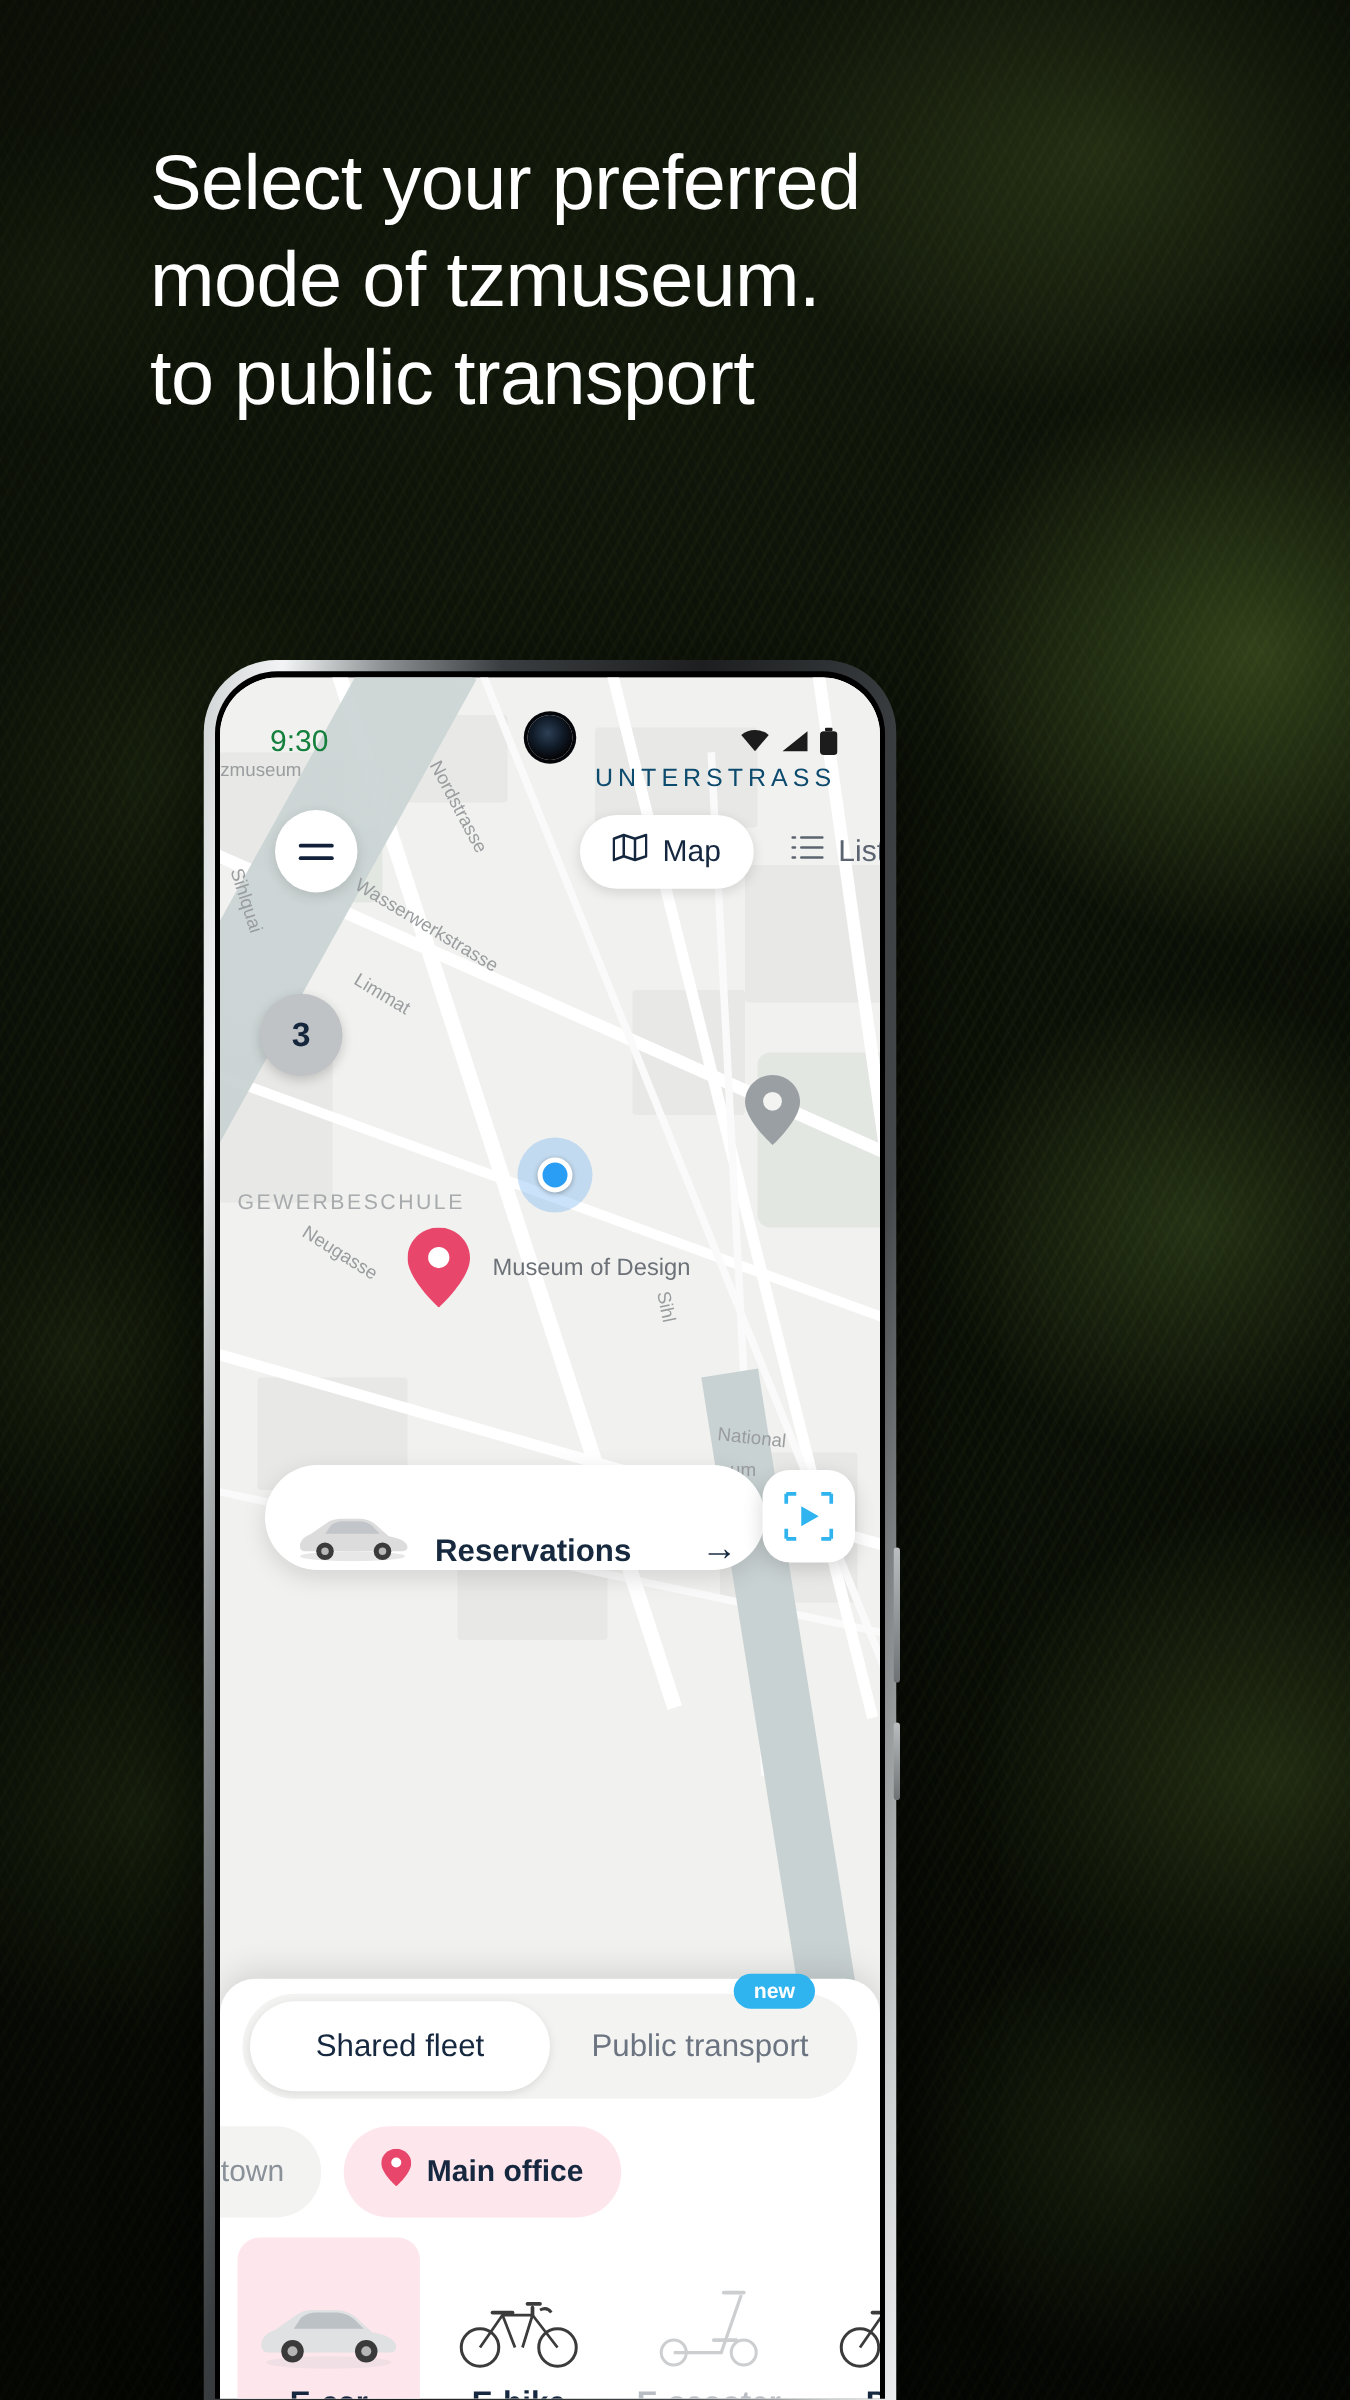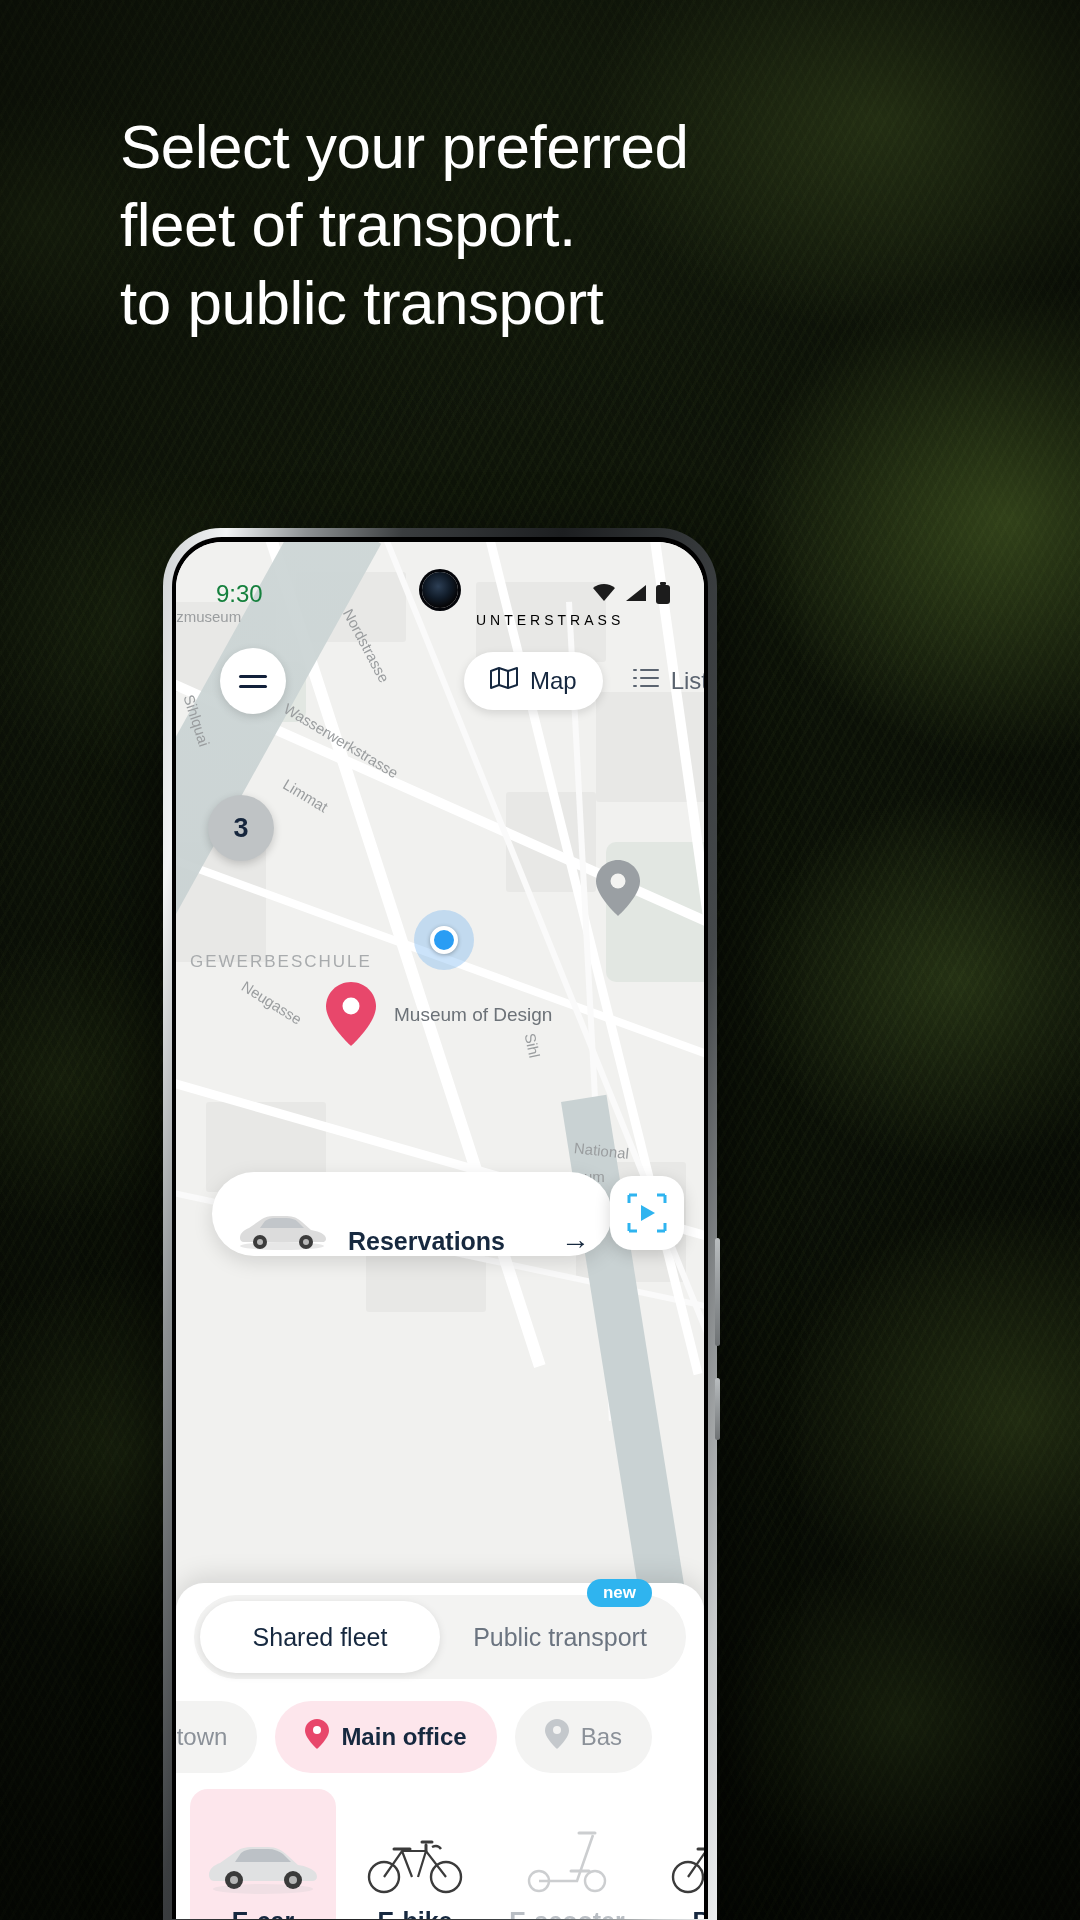--- a/index.html
+++ b/index.html
@@ -80,21 +80,21 @@
     position:absolute; left:130px; top:-40px; width:86px; height:1200px;
     background:linear-gradient(180deg,#cdd6d6,#c3cccd);
     transform:rotate(29deg); transform-origin:top left; opacity:.95;
   }
   .river2{
     position:absolute; left:385px; top:560px; width:46px; height:700px;
     background:#c9d2d3; transform:rotate(-9deg); transform-origin:top left;
   }
   .green{ position:absolute; background:#e2e7e2; border-radius:10px; }
   .maplabel{ position:absolute; color:#9a9d9f; font-size:15px; white-space:nowrap; }
-  .maplabel.big{ color:#000000; font-size:14px; letter-spacing:4px; }
+  .maplabel.big{ color:#0c4a6e; font-size:20px; letter-spacing:4px; }
   .maplabel.mid{ color:#a8abad; font-size:17px; letter-spacing:2px;}
 
   
   .status{ position:absolute; top:38px; left:0; width:100%; height:34px; }
   .clock{ position:absolute; left:40px; top:0; font-size:24px; color:#15803d; font-weight:400;}
   .sysicons{ position:absolute; right:34px; top:2px; display:flex; align-items:center; gap:8px;}
   .camhole{
     position:absolute; left:50%; top:30px; transform:translateX(-50%);
     width:36px; height:36px; border-radius:50%;
     background:radial-gradient(circle at 45% 40%, #2d3f55 0%, #101b28 42%, #060608 70%);
@@ -200,21 +200,21 @@
   .mode.dim .art{ opacity:.45; }
 </style>
 </head>
 <body>
 
 <div class="bg"></div>
 <div class="vignette"></div>
 
 <div class="headline">
   <span>Select your preferred</span>
-  <span>fleet of transport.</span>
+  <span>mode of tzmuseum.</span>
   <span>to public transport</span>
 </div>
 
 <div class="phone">
   <div class="btn-side btn-vol"></div>
   <div class="btn-side btn-pwr"></div>
 
   <div class="phone-inner">
     <div class="screen">
 
@@ -368,29 +368,20 @@
           </div>
           <div class="chip sel">
             <span>
               <svg width="24" height="30" viewBox="0 0 24 30">
                   <path d="M12 0C5.4 0 0 5.2 0 11.6 0 19.6 12 30 12 30s12-10.4 12-18.4C24 5.2 18.6 0 12 0z" fill="#e8476b"></path>
                   <circle cx="12" cy="11" r="4" fill="#fff"></circle>
                 </svg>
             </span>
             <span>Main office</span>
           </div>
-          <div class="chip">
-            <span>
-              <svg width="24" height="30" viewBox="0 0 24 30">
-                  <path d="M12 0C5.4 0 0 5.2 0 11.6 0 19.6 12 30 12 30s12-10.4 12-18.4C24 5.2 18.6 0 12 0z" fill="#c4c8cc"></path>
-                  <circle cx="12" cy="11" r="4" fill="#f3f3f2"></circle>
-                </svg>
-            </span>
-            <span>Bas</span>
-          </div>
         </div>
 
         <div class="modes">
           <div class="mode sel">
             <div class="art">
               <svg width="120" height="62" viewBox="0 0 120 62">
                 <ellipse cx="60" cy="56" rx="50" ry="5" fill="#f0dfe4"></ellipse>
                 <path d="M6 42c0-6 5-10 11-12l17-12c4-3 9-4 14-4h17c8 0 14 3 19 8l11 10c8 1 15 4 18 8 2 4 1 8-4 8H11c-3 0-5-3-5-6z" fill="#e0e1e2"></path>
                 <path d="M38 20c4-3 8-4 12-4h15c6 0 11 2 15 5l8 8H32z" fill="#bcc1c6"></path>
                 <circle cx="31" cy="47" r="9" fill="#3a3a3a"></circle>

